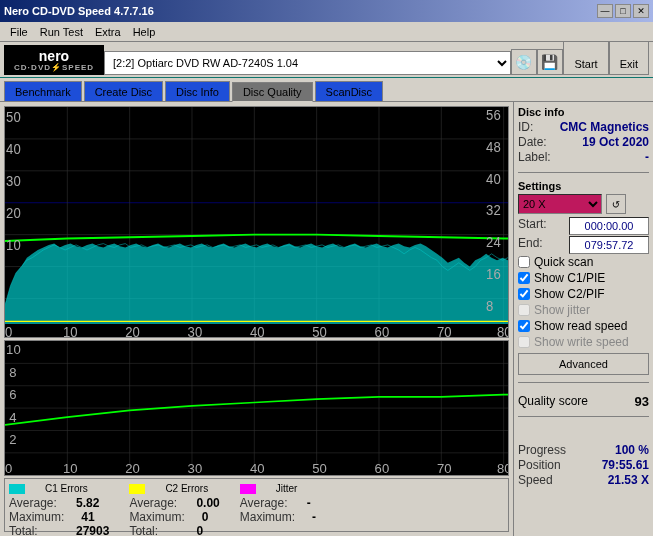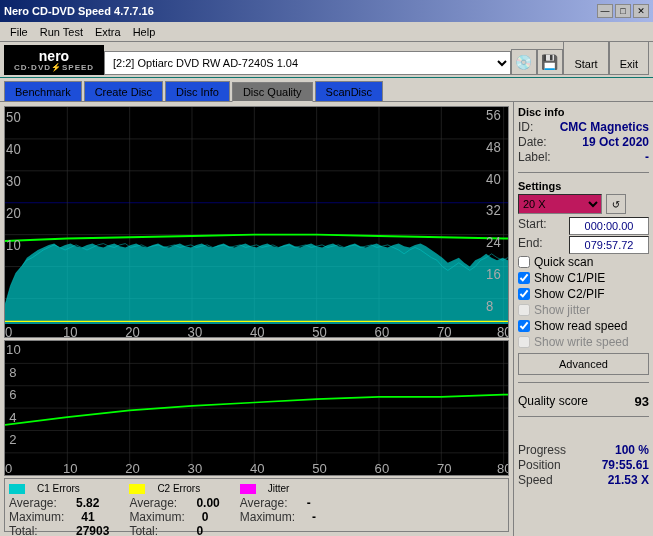--- a/index.html
+++ b/index.html
@@ -162,21 +162,21 @@
       height: 54px;
       background: #d4d0c8;
       display: flex;
       align-items: flex-start;
       padding: 4px;
       gap: 20px;
       border: 1px solid #808080;
       margin-top: 2px;
     }
     .legend-item { display: flex; flex-direction: column; }
-    .legend-header { display: flex; align-items: center; gap: 12px; margin-bottom: 2px; }
+    .legend-header { display: flex; align-items: center; gap: 20px; margin-bottom: 2px; }
     .legend-color { width: 16px; height: 10px; }
     .legend-label { font-size: 10px; }
     .legend-row { display: flex; gap: 17px; font-size: 10px; }
     .legend-key { color: #333; min-width: 50px; }
     .legend-val { font-weight: bold; }
 
     
     .right-panel {
       width: 140px;
       background: #d4d0c8;

